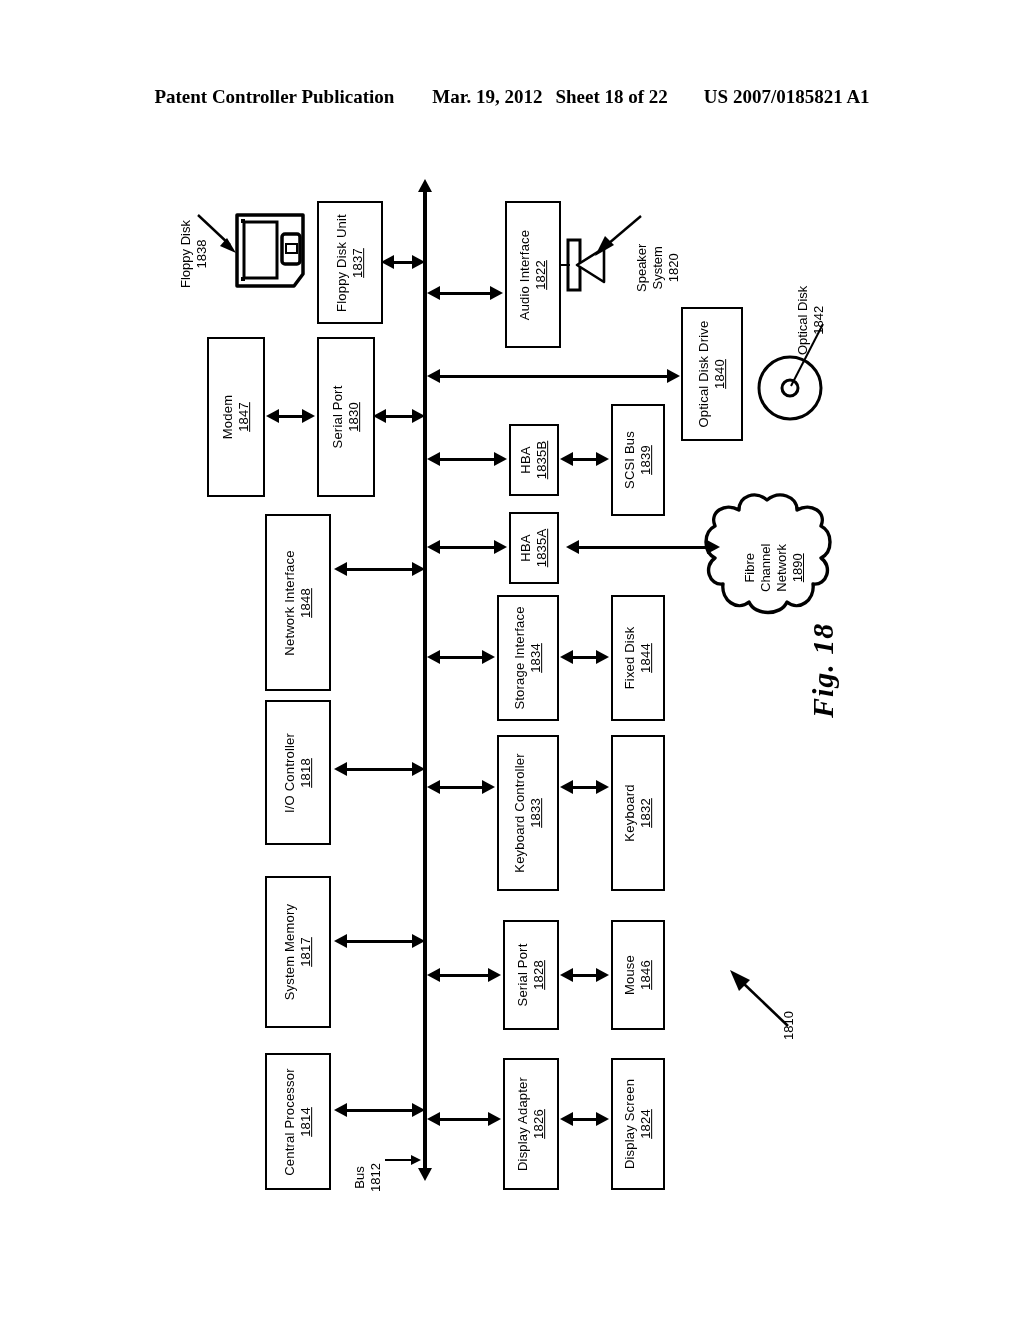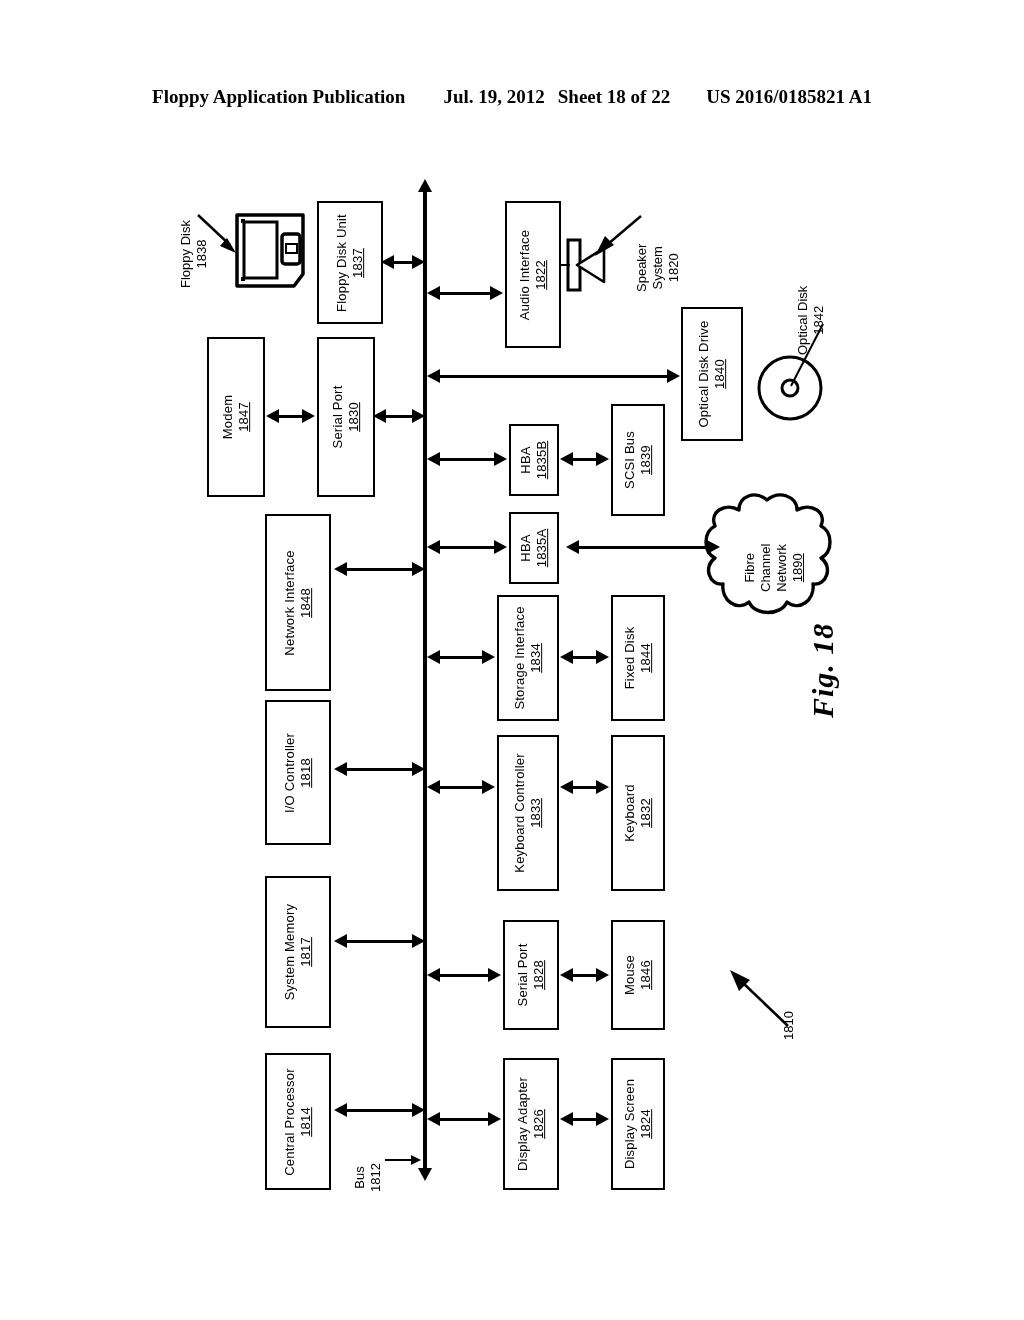--- a/index.html
+++ b/index.html
@@ -108,21 +108,21 @@
   }
   svg { display: block; overflow: visible; }
   .svgwrap { position: absolute; }
 </style>
 </head>
 <body>
 
 <div id="page">
 
   <div id="header">
-    <span class="seg">Floppy Application Publication</span><span class="gap1"></span><span class="seg">Jul. 19, 2012</span><span class="gap2"></span><span class="seg">Sheet 18 of 22</span><span class="gap3"></span><span class="seg">US 2016/0185821 A1</span>
+    <span class="seg">Patent Controller Publication</span><span class="gap1"></span><span class="seg">Mar. 19, 2012</span><span class="gap2"></span><span class="seg">Sheet 18 of 22</span><span class="gap3"></span><span class="seg">US 2007/0185821 A1</span>
   </div>
 
   <div class="vline" style="left:423px; top:192px; width:4px; height:978px;"></div>
   <div class="ah ah-u" style="left:418px; top:179px;"></div>
   <div class="ah ah-d" style="left:418px; top:1168px;"></div>
 
   <div class="rtext" style="left:352px; top:1192px;">
     <span>Bus</span>
     <span class="num">1812</span>
   </div>

